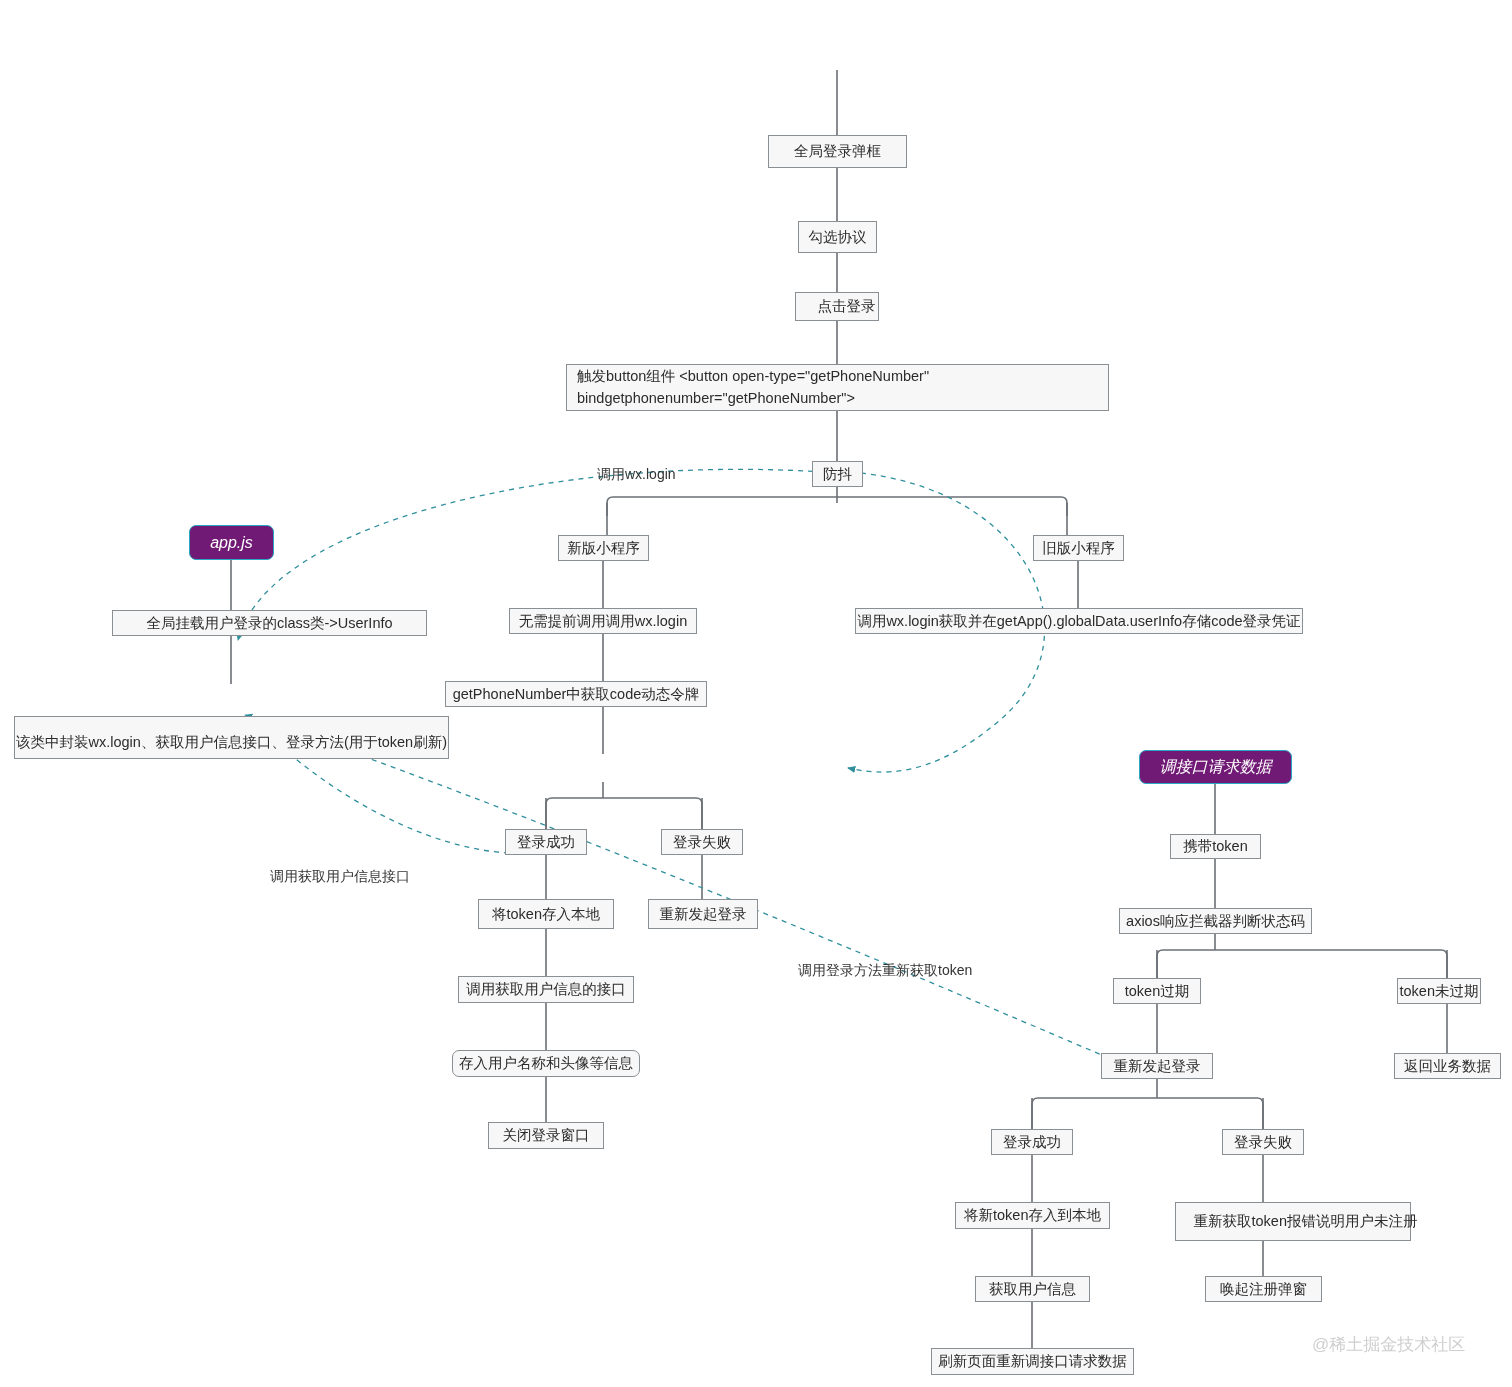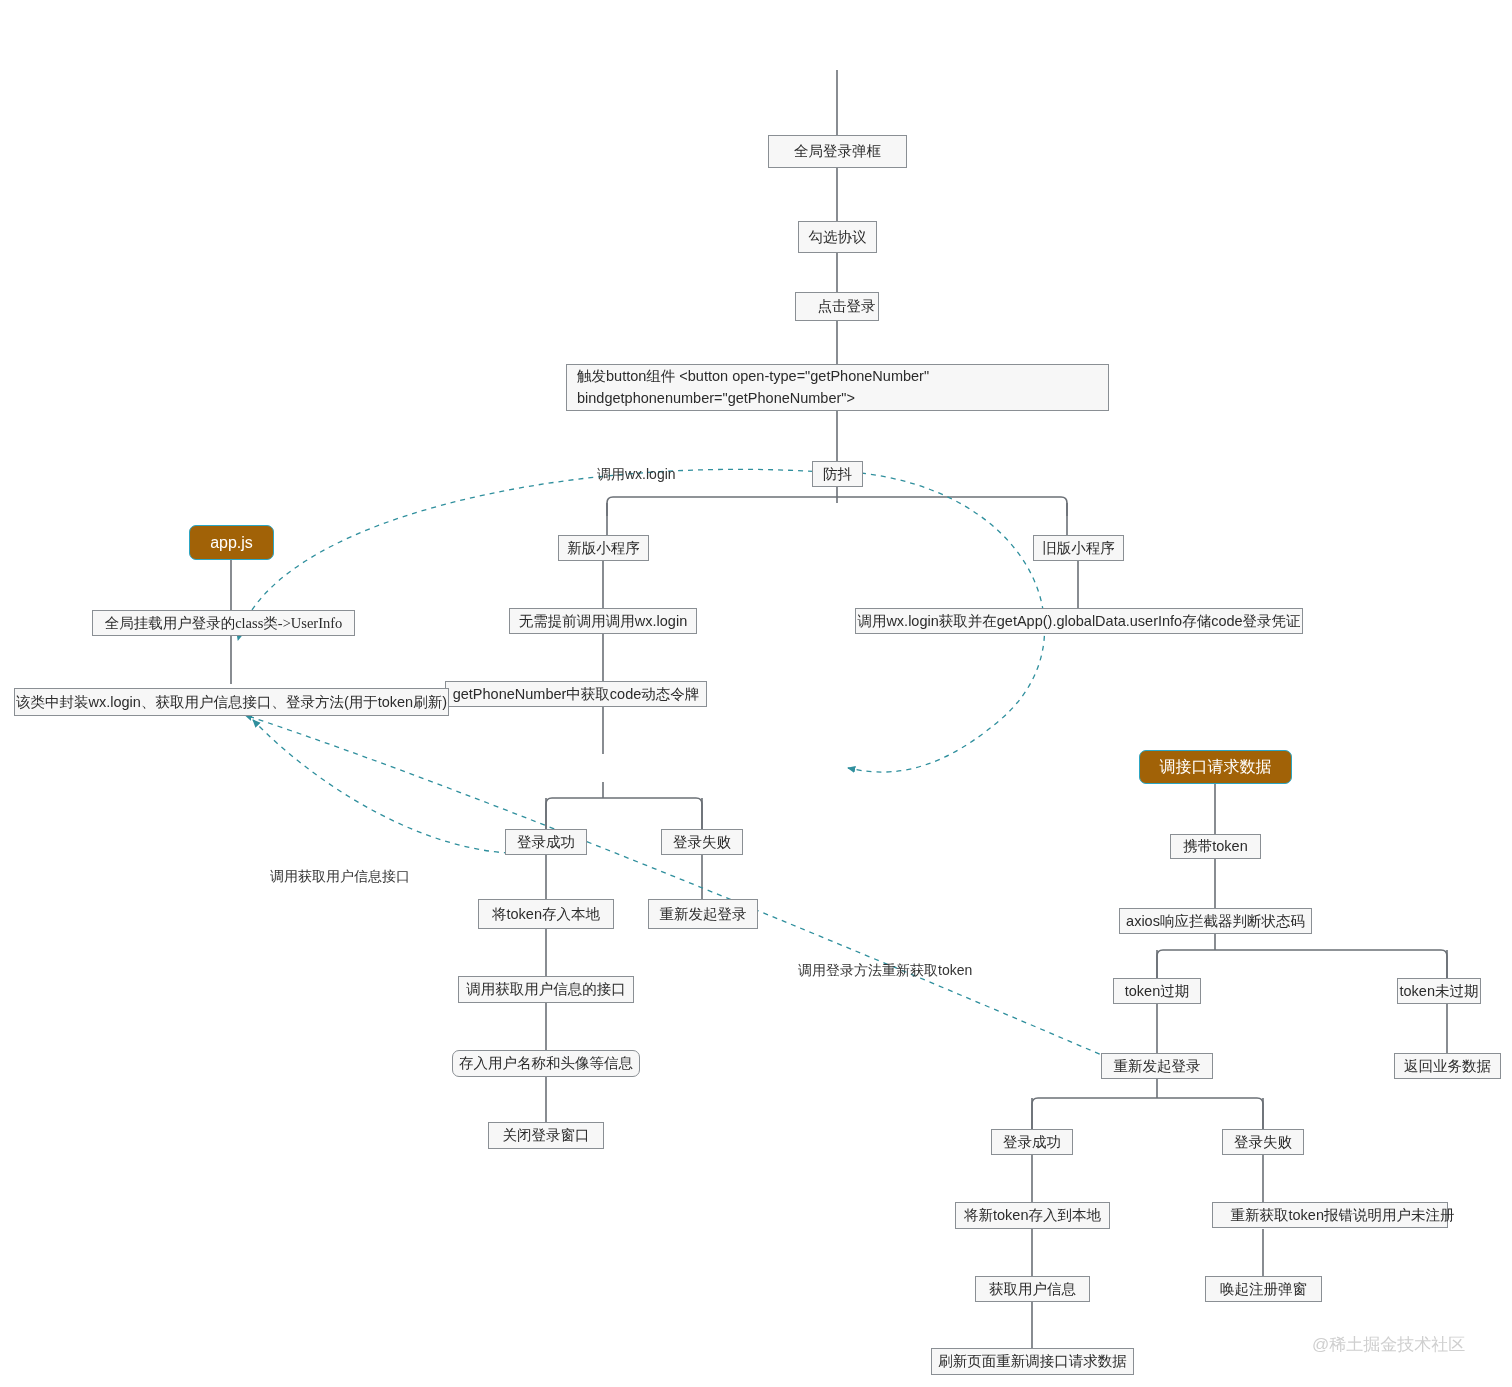--- a/index.html
+++ b/index.html
@@ -37,25 +37,26 @@
   }
   .node.wrap{white-space:normal;justify-content:flex-start;text-align:left;}
   .node.root{
     background:#2e5a8a;
     border:1px solid #2e5a8a;
     color:#ffffff;
     font-size:19px;
     letter-spacing:.5px;
   }
   .node.accent{
-    background:#a16207;
+    background:#701a75;
     border:1px solid #2ba6c4;
     color:#ffffff;
     font-size:16px;
     border-radius:7px;
+    font-style:italic;
   }
   .edgelabel{
     position:absolute;
     font-size:14px;
     color:#333333;
     background:transparent;
     white-space:nowrap;
   }
   .watermark{
     position:absolute;
@@ -226,25 +227,25 @@
   </div>
 
   <div class="node" style="left:488px;top:1122px;width:116px;height:27px;">
     <span>关闭登录窗口</span>
   </div>
 
   <div class="node accent" style="left:189px;top:525px;width:85px;height:35px;">
     <span>app.js</span>
   </div>
 
-  <div class="node" style="left:92px;top:610px;width:263px;height:26px;font-family:Liberation Serif, serif;">
+  <div class="node" style="left:112px;top:610px;width:315px;height:26px;">
     <span>全局挂载用户登录的class类-&gt;UserInfo</span>
   </div>
 
-  <div class="node" style="left:14px;top:688px;width:435px;height:28px;">
+  <div class="node" style="left:14px;top:716px;width:435px;height:43px;align-items:flex-end;">
     <span>该类中封装wx.login、获取用户信息接口、登录方法(用于token刷新)</span>
   </div>
 
   <div class="node accent" style="left:1139px;top:750px;width:153px;height:34px;">
     <span>调接口请求数据</span>
   </div>
 
   <div class="node" style="left:1170px;top:834px;width:91px;height:25px;">
     <span>携带token</span>
   </div>
@@ -274,21 +275,21 @@
   </div>
 
   <div class="node" style="left:1222px;top:1129px;width:82px;height:26px;">
     <span>登录失败</span>
   </div>
 
   <div class="node" style="left:955px;top:1202px;width:155px;height:27px;">
     <span>将新token存入到本地</span>
   </div>
 
-  <div class="node" style="left:1212px;top:1202px;width:236px;height:26px;padding-left:34px;">
+  <div class="node" style="left:1175px;top:1202px;width:236px;height:39px;padding-left:34px;">
     <span>重新获取token报错说明用户未注册</span>
   </div>
 
   <div class="node" style="left:975px;top:1276px;width:115px;height:26px;">
     <span>获取用户信息</span>
   </div>
 
   <div class="node" style="left:1205px;top:1276px;width:117px;height:26px;">
     <span>唤起注册弹窗</span>
   </div>

